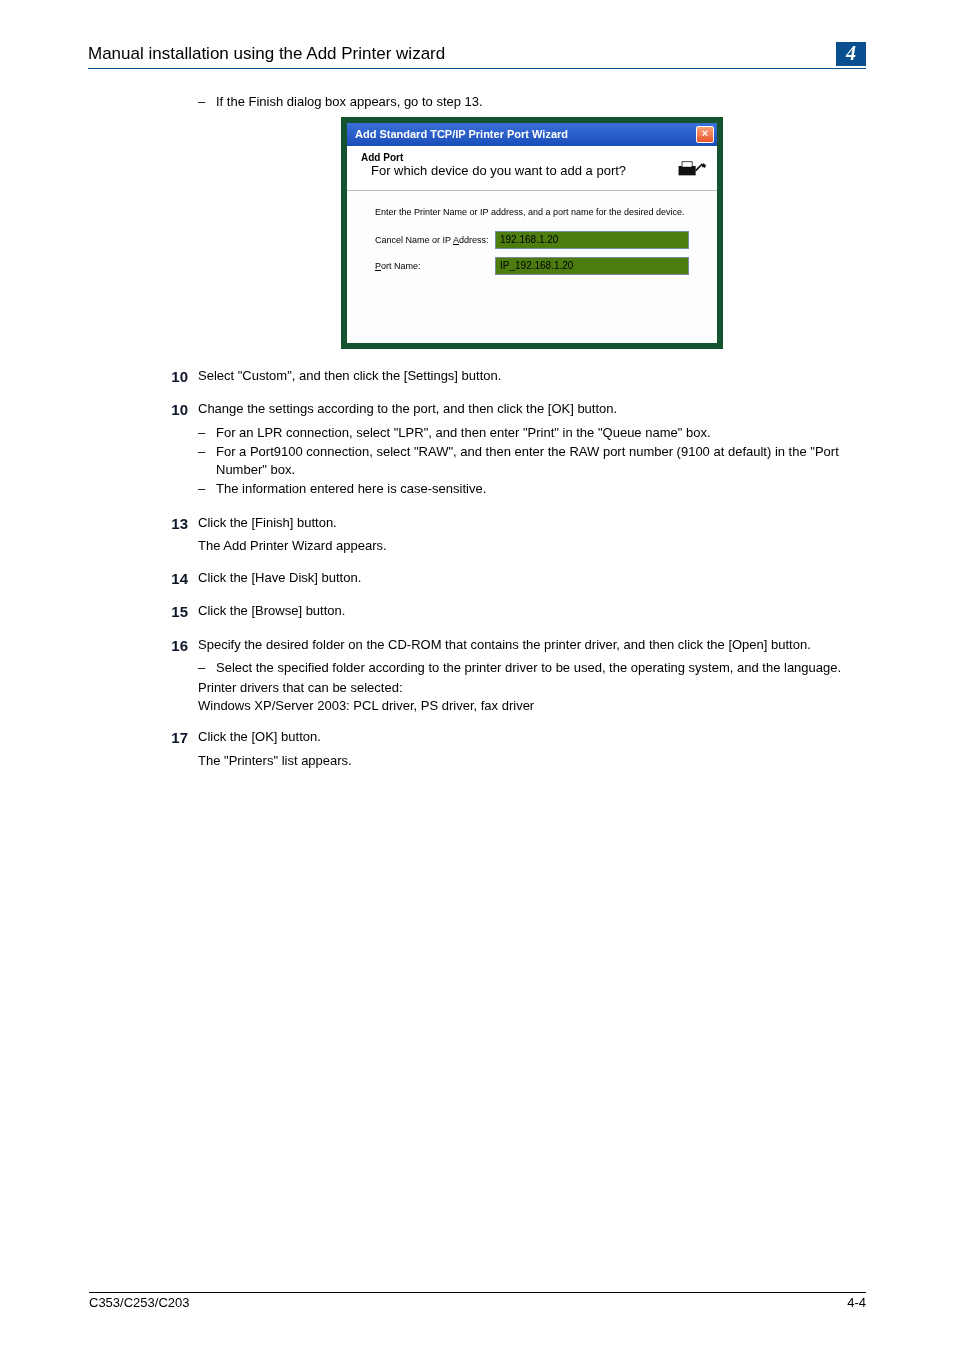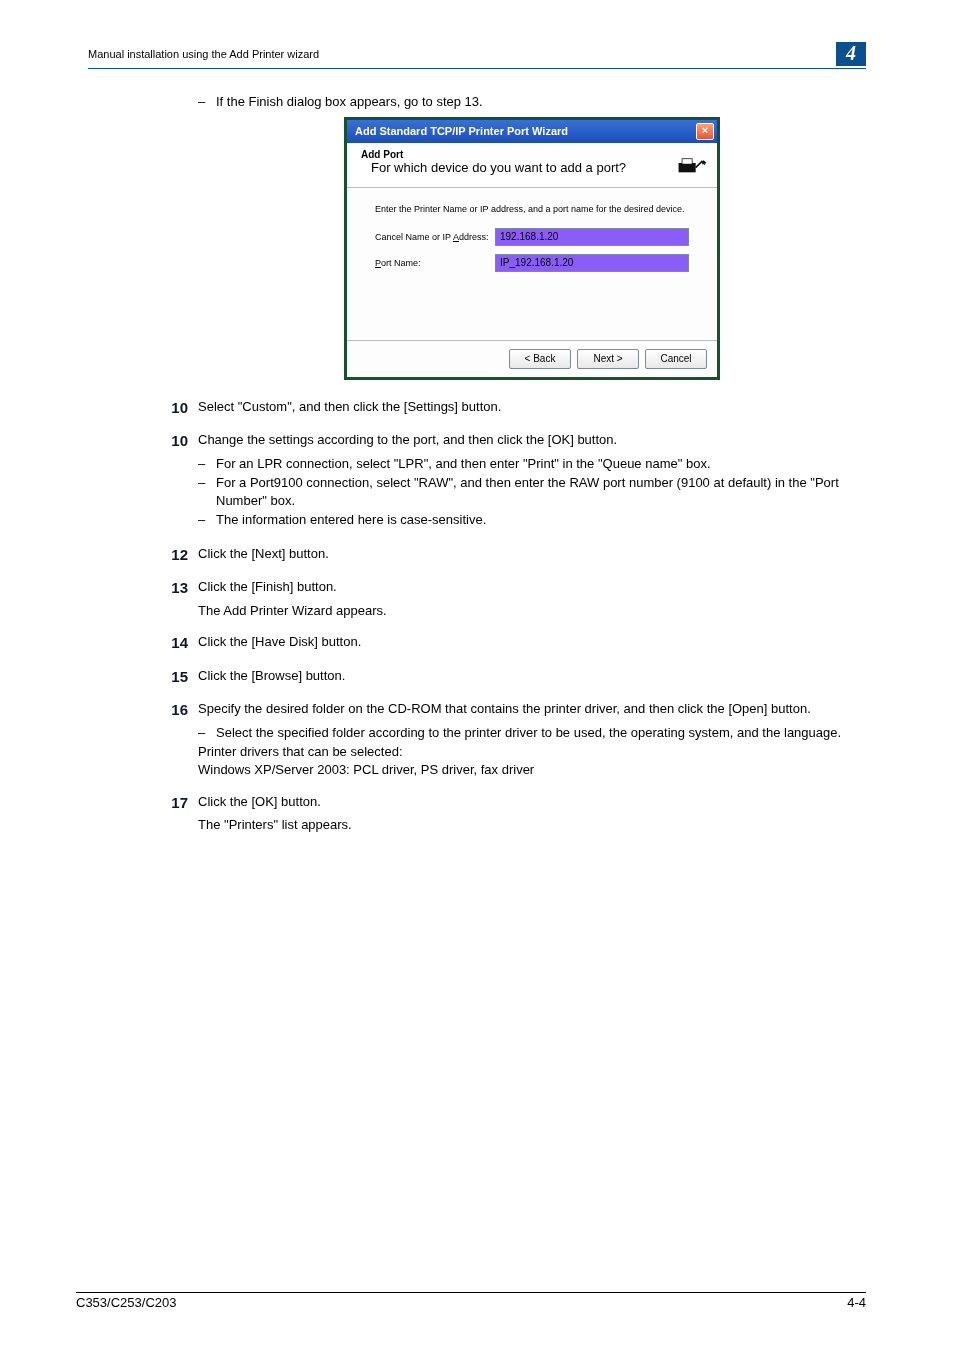--- a/index.html
+++ b/index.html
@@ -16,21 +16,21 @@
     min-height: 1350px;
     position: relative;
   }
   .header-row {
     display: flex;
     align-items: center;
     margin-bottom: 2px;
   }
   .header-title {
     flex: 1;
-    font-size: 11px;
+    font-size: 17px;
   }
   .chapter-box {
     background: #0a4f8f;
     color: #fff;
     font-weight: bold;
     font-style: italic;
     font-size: 20px;
     padding: 0 10px 2px 10px;
     line-height: 22px;
     font-family: "Times New Roman", serif;
@@ -85,21 +85,21 @@
   }
 
   
   .dialog-wrap {
     display: flex;
     justify-content: center;
     margin: 6px 0 18px 0;
   }
   .dialog {
     width: 370px;
-    border: 3px solid #14532d;
+    border: 6px solid #14532d;
     background: #fff;
     font-family: Tahoma, Arial, sans-serif;
     font-size: 10px;
   }
   .dlg-titlebar {
     background: linear-gradient(to bottom, #3a6fd8, #1a4db8);
     color: #fff;
     font-weight: bold;
     font-size: 11px;
     padding: 3px 3px 3px 8px;
@@ -164,21 +164,21 @@
   .field-label .ul {
     text-decoration: underline;
   }
   .field-input {
     flex: 1;
     border: 1px solid #7a8aa0;
     height: 16px;
     padding: 0 4px;
     font-size: 10px;
     font-family: Tahoma, Arial, sans-serif;
-    background:#8b5cf6;
+    background:#4d7c0f;
   }
   .dlg-footer {
     border-top: 1px solid #bcbcbc;
     padding: 8px 10px;
     display: flex;
     justify-content: flex-end;
     gap: 6px;
     background:#fdfdfd;
   }
   .dlg-btn {
@@ -200,21 +200,21 @@
   }
   .footer-row {
     display: flex;
     justify-content: space-between;
     font-size: 13px;
     padding-top: 2px;
   }
   .footer-area {
     position: absolute;
     bottom: 40px;
-    left: 76px;
+    left: 89px;
     right: 88px;
   }
 </style>
 </head>
 <body>
 
 <div class="page">
   <div class="header-row">
     <div class="header-title">Manual installation using the Add Printer wizard</div>
     <div class="chapter-box">4</div>
@@ -256,25 +256,20 @@
             </div>
             <input class="field-input" value="192.168.1.20" style="">
           </div>
           <div class="field-row">
             <div class="field-label">
               <span class="ul">P</span><span>ort Name:</span>
             </div>
             <input class="field-input" value="IP_192.168.1.20" style="">
           </div>
         </div>
-        <div class="dlg-footer">
-          <button class="dlg-btn">&lt; Back</button>
-          <button class="dlg-btn">Next &gt;</button>
-          <button class="dlg-btn">Cancel</button>
-        </div>
       </div>
     </div>
 
     <div class="step">
       <div class="step-num">10</div>
       <div class="step-body">Select "Custom", and then click the [Settings] button.</div>
     </div>
 
     <div class="step">
       <div class="step-num">10</div>
@@ -290,24 +285,20 @@
               <div>For a Port9100 connection, select "RAW", and then enter the RAW port number (9100 at default) in the "Port Number" box.</div>
             </div>
           <div class="bullet-row">
               <div class="dash">–</div>
               <div>The information entered here is case-sensitive.</div>
             </div>
         </div>
       </div>
     </div>
 
-    <div class="step">
-      <div class="step-num">12</div>
-      <div class="step-body">Click the [Next] button.</div>
-    </div>
 
     <div class="step">
       <div class="step-num">13</div>
       <div class="step-body">
         <div>Click the [Finish] button.</div>
         <div class="para">The Add Printer Wizard appears.</div>
       </div>
     </div>
 
     <div class="step">

